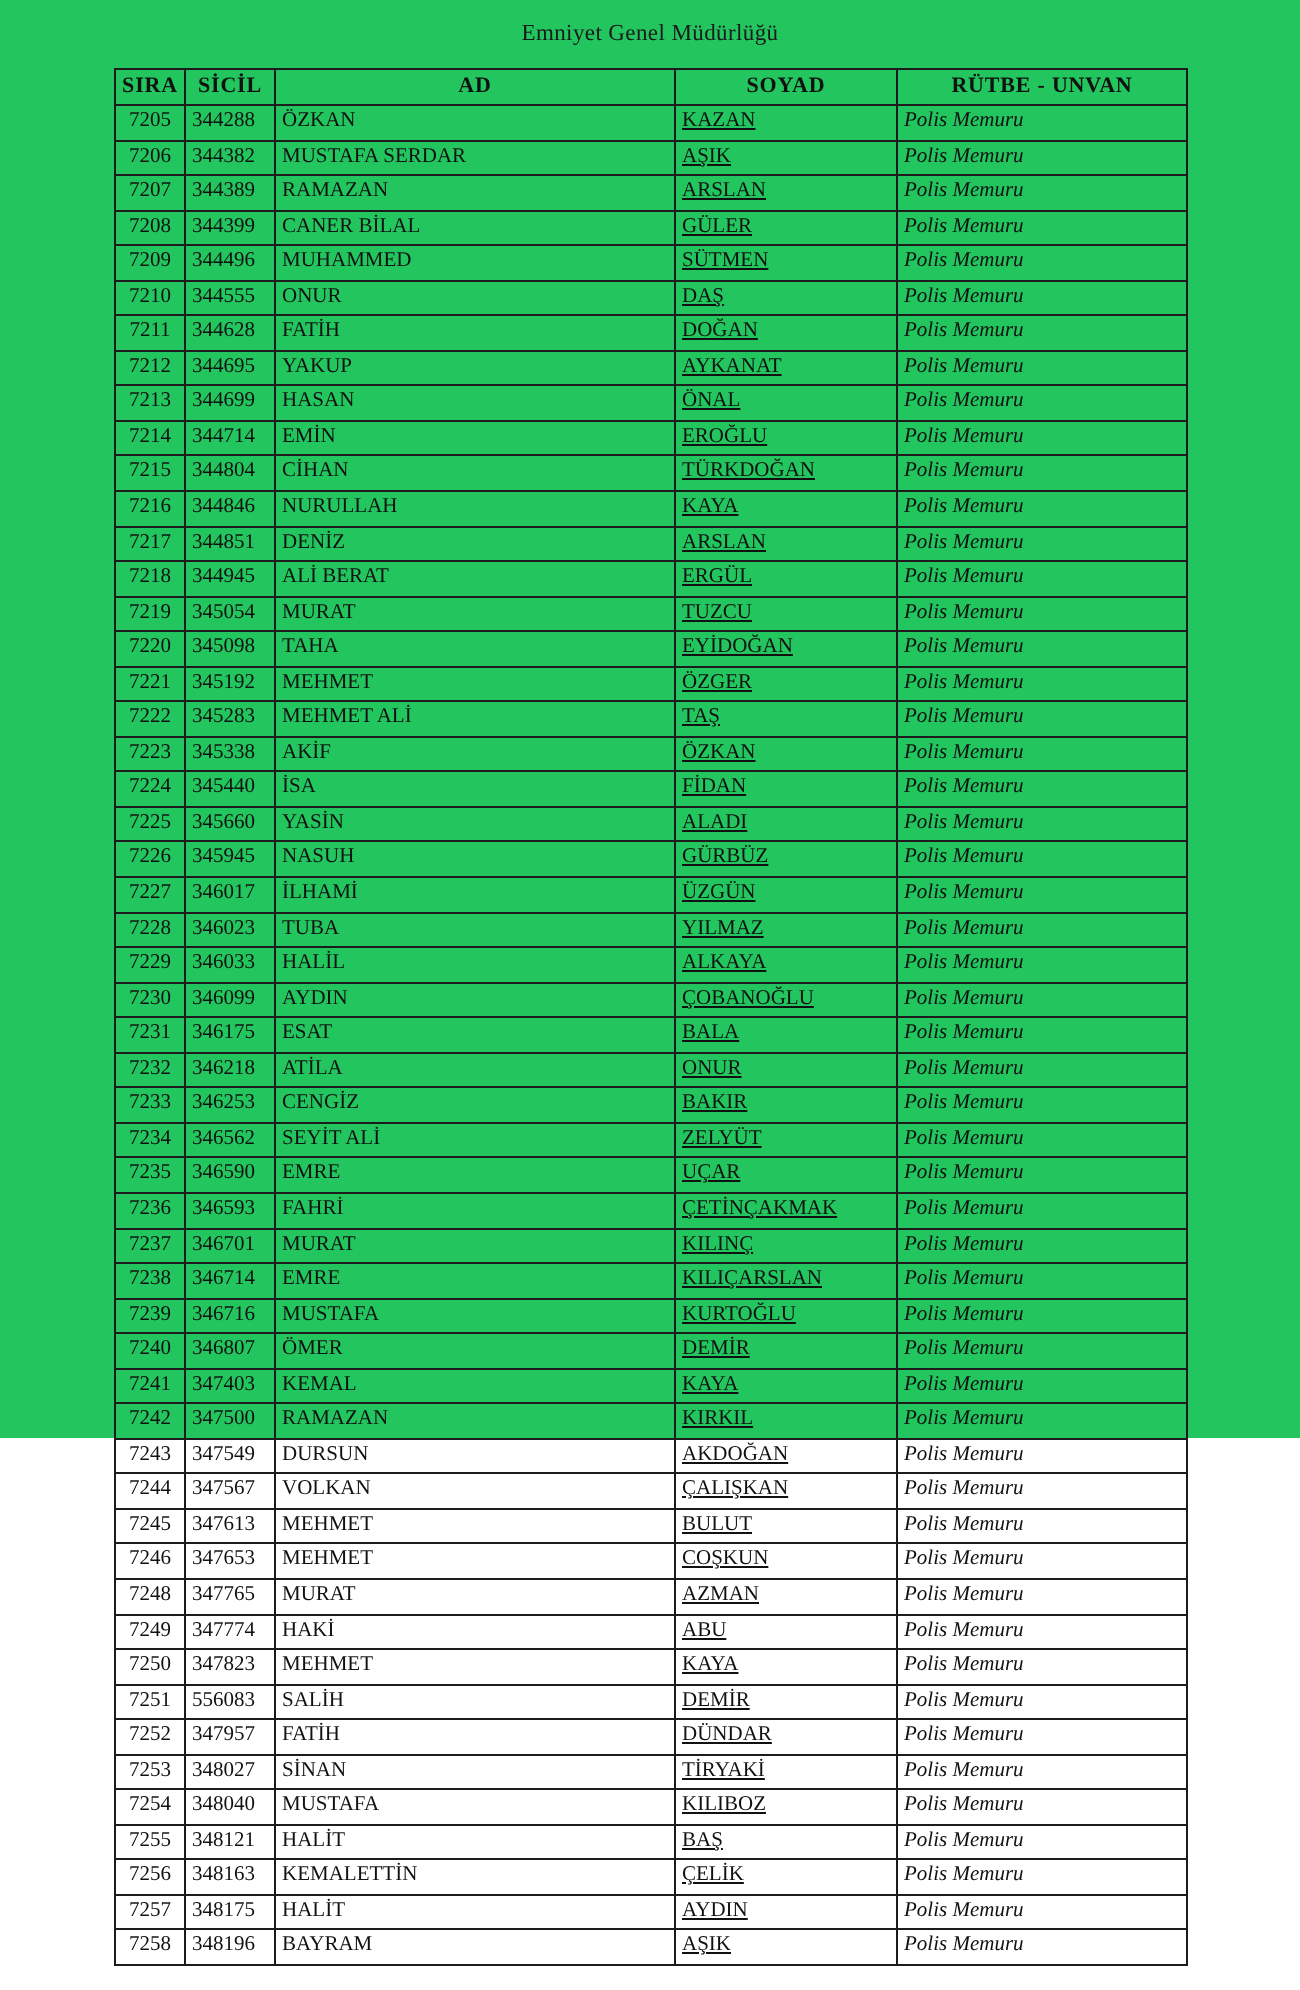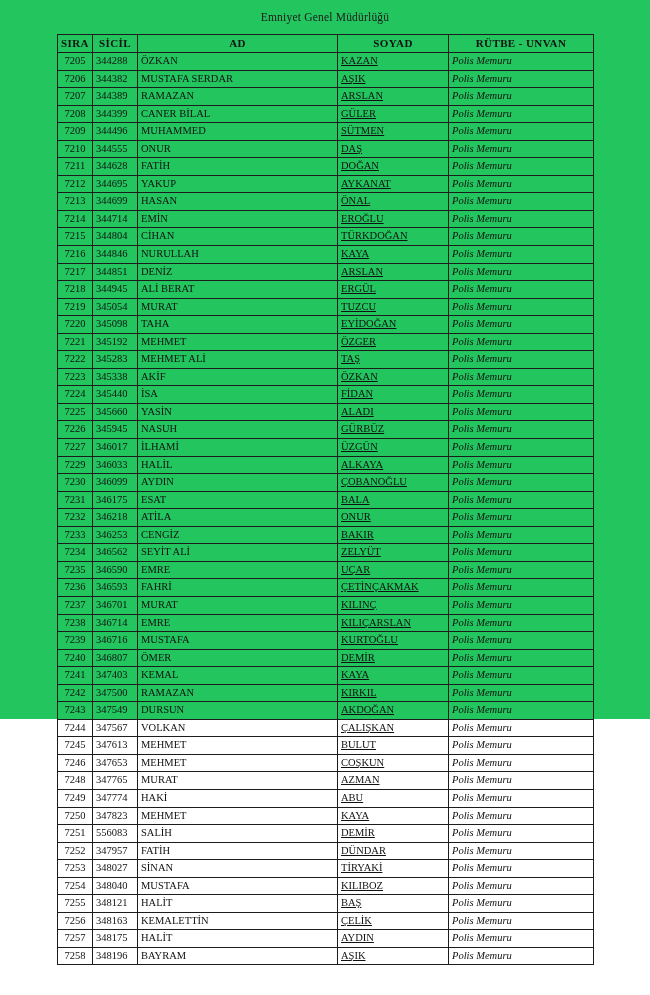--- a/index.html
+++ b/index.html
@@ -258,20 +258,27 @@
             <td class="cell-rutbe">Polis Memuru</td>
           </tr>
           <tr>
             <td class="cell-sira">7227</td>
             <td class="cell-sicil">346017</td>
             <td class="cell-ad">İLHAMİ</td>
             <td class="cell-soyad">ÜZGÜN</td>
             <td class="cell-rutbe">Polis Memuru</td>
           </tr>
           <tr>
+            <td class="cell-sira">7228</td>
+            <td class="cell-sicil">346023</td>
+            <td class="cell-ad">TUBA</td>
+            <td class="cell-soyad">YILMAZ</td>
+            <td class="cell-rutbe">Polis Memuru</td>
+          </tr>
+          <tr>
             <td class="cell-sira">7229</td>
             <td class="cell-sicil">346033</td>
             <td class="cell-ad">HALİL</td>
             <td class="cell-soyad">ALKAYA</td>
             <td class="cell-rutbe">Polis Memuru</td>
           </tr>
           <tr>
             <td class="cell-sira">7230</td>
             <td class="cell-sicil">346099</td>
             <td class="cell-ad">AYDIN</td>

